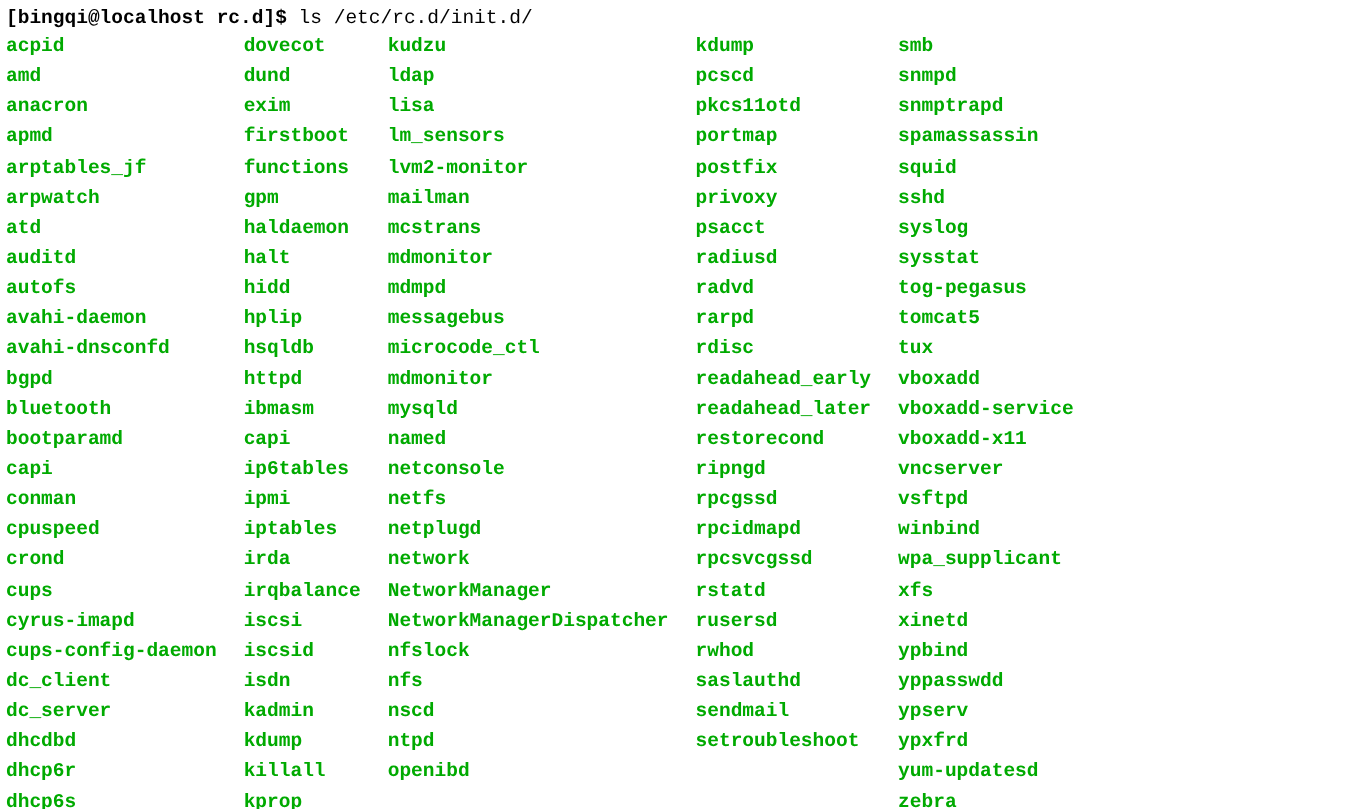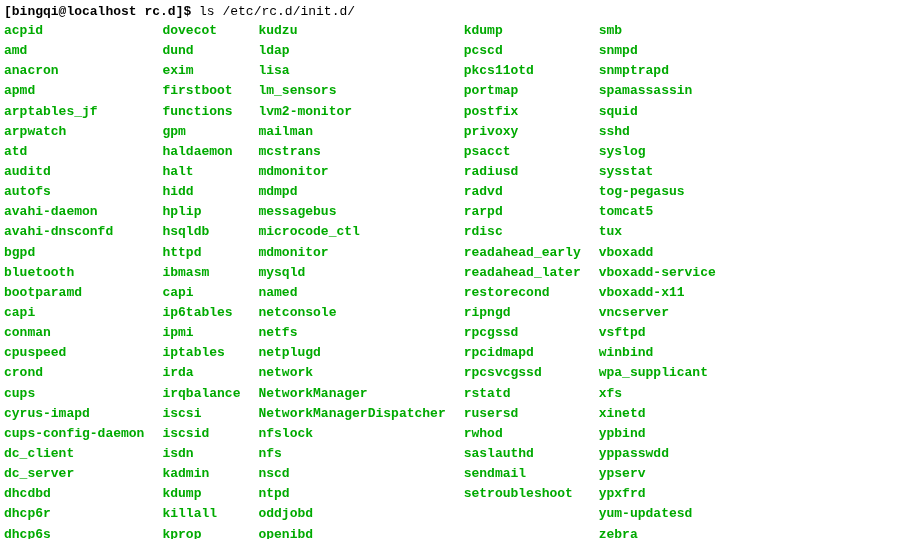--- a/index.html
+++ b/index.html
@@ -124,21 +124,20 @@
       <span class="file-entry">netconsole</span>
       <span class="file-entry">netfs</span>
       <span class="file-entry">netplugd</span>
       <span class="file-entry">network</span>
       <span class="file-entry">NetworkManager</span>
       <span class="file-entry">NetworkManagerDispatcher</span>
       <span class="file-entry">nfslock</span>
       <span class="file-entry">nfs</span>
       <span class="file-entry">nscd</span>
       <span class="file-entry">ntpd</span>
-      <span class="file-entry">oddjobd</span>
       <span class="file-entry">openibd</span>
     </div>
   <div class="column">
       <span class="file-entry">kdump</span>
       <span class="file-entry">pcscd</span>
       <span class="file-entry">pkcs11otd</span>
       <span class="file-entry">portmap</span>
       <span class="file-entry">postfix</span>
       <span class="file-entry">privoxy</span>
       <span class="file-entry">psacct</span>

